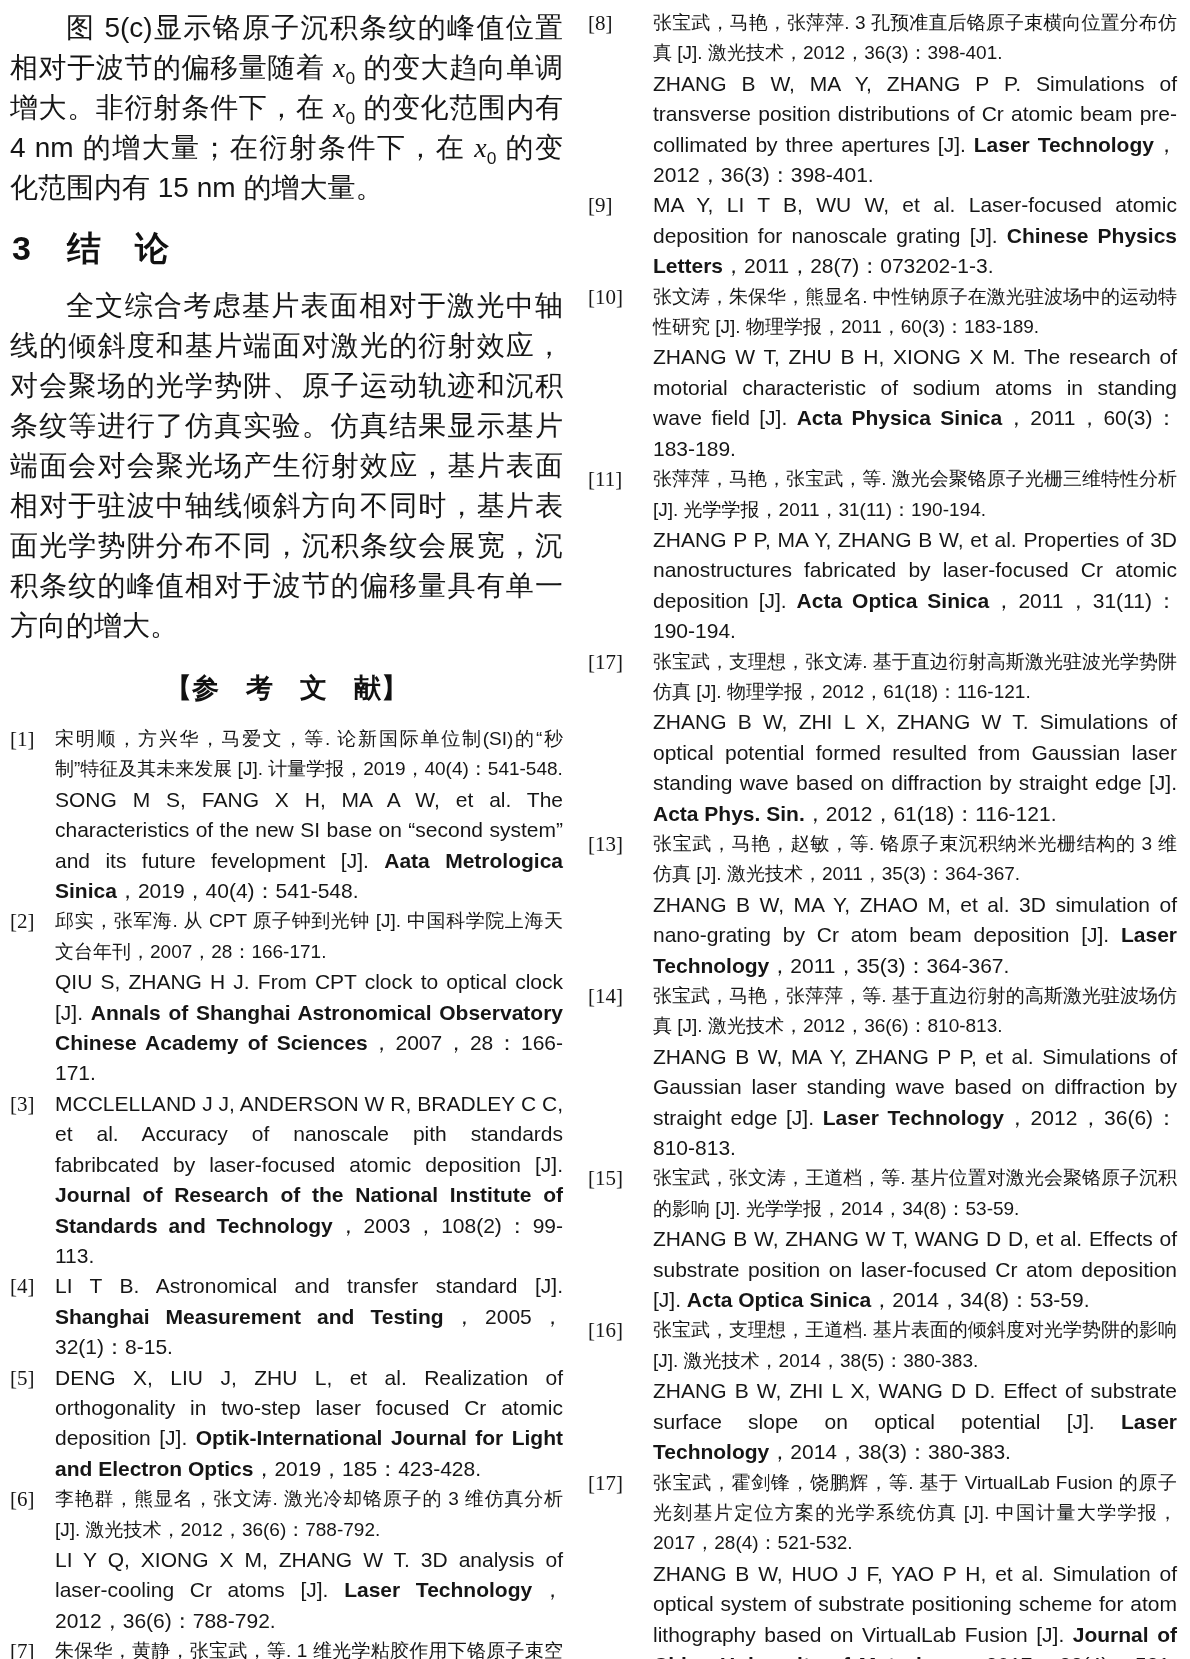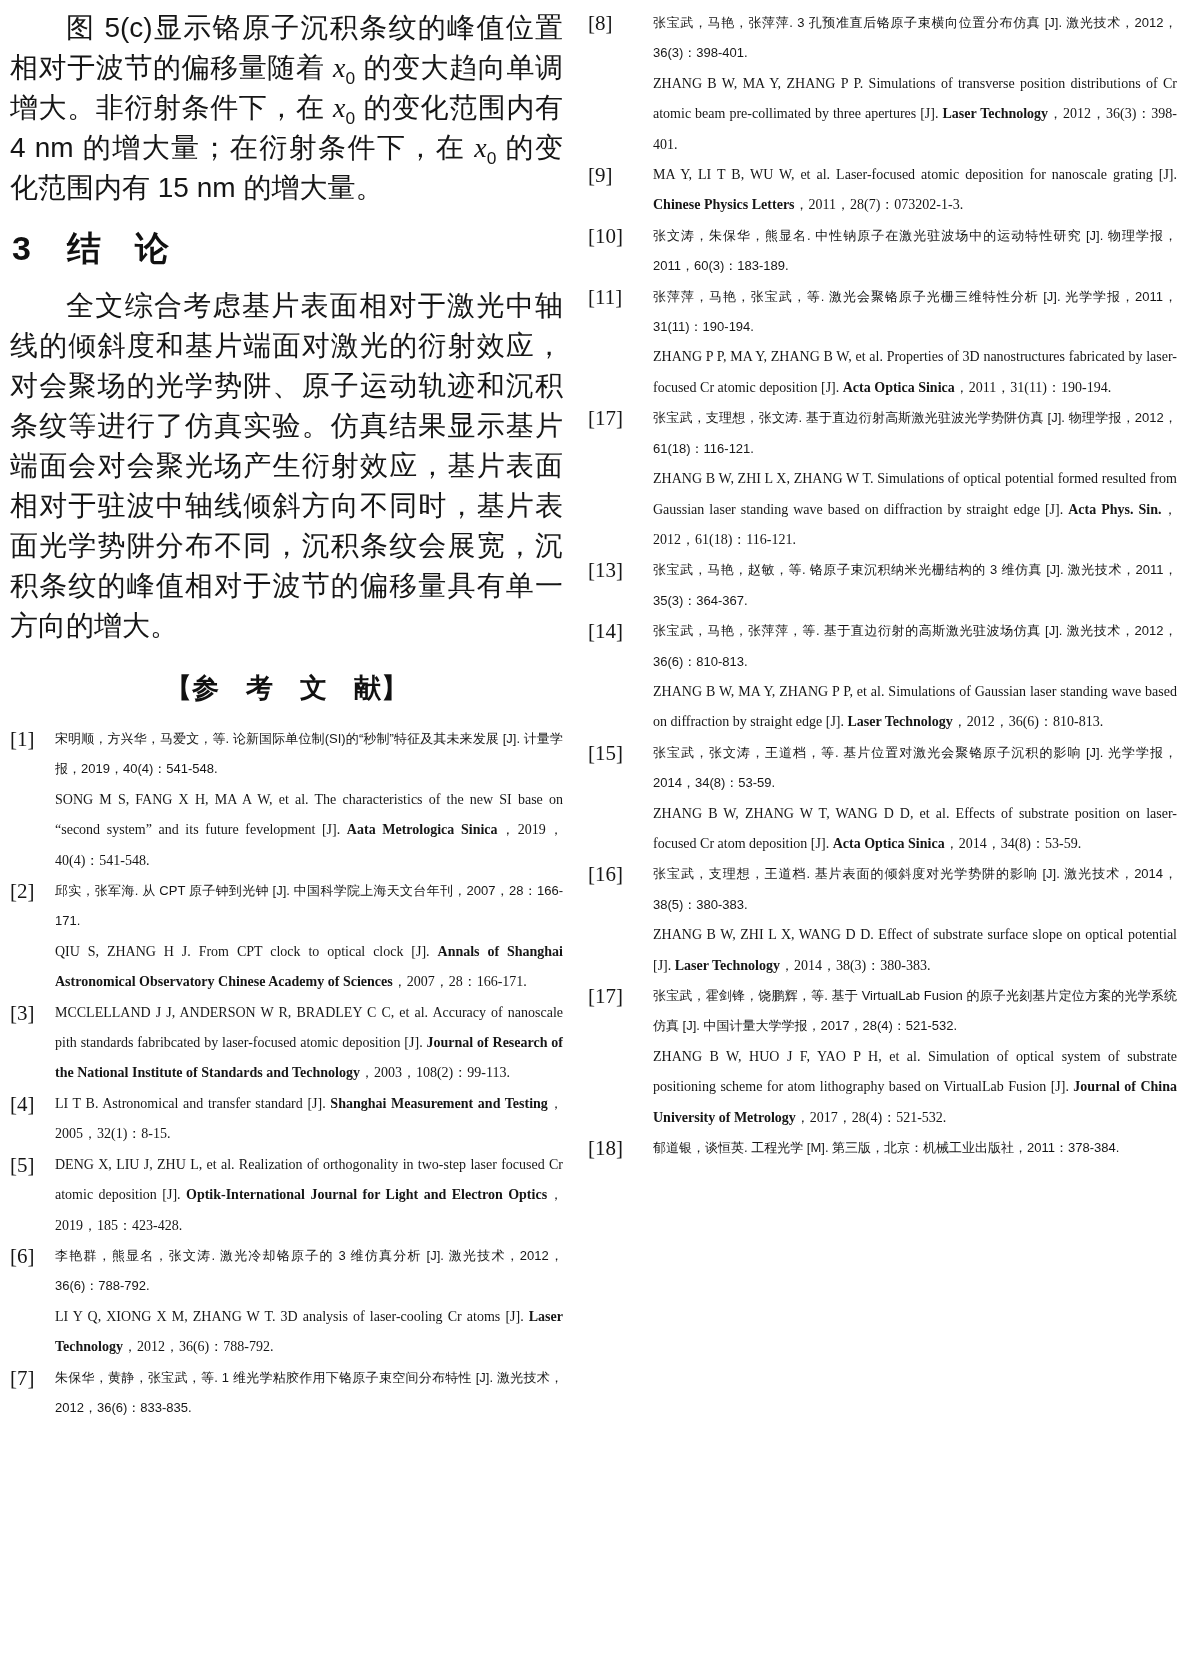--- a/index.html
+++ b/index.html
@@ -34,22 +34,22 @@
     font-family:Liberation Sans, sans-serif;
   }
 
   .ref { position:relative; font-size:21px; line-height:30.4px; text-align:justify; }
   .col-left  .ref { padding-left:45px; }
   .col-right .ref { padding-left:65px; }
   .ref-num {
     position:absolute; left:0; top:0;
     font-family:"Liberation Serif","DejaVu Serif",serif; font-size:21px;
   }
-  .ref-cn { font-family:"Liberation Sans","DejaVu Sans",sans-serif; font-size:13px; }
-  .ref-en { font-family:Liberation Serif, serif; font-size:14px; }
+  .ref-cn { font-family:"Liberation Sans","DejaVu Sans",sans-serif; font-size:19px; }
+  .ref-en { font-family:Liberation Sans, sans-serif; font-size:21px; }
   .jname { font-weight:700; }
 </style>
 </head>
 <body>
 
 <div class="page">
   <div class="col col-left">
     <p class="body-para"><span class="cn">图 5(c)显示铬原子沉积条纹的峰值位置相对于波节的偏移量随着 </span><span class="var">x</span><sub>0</sub><span class="cn"> 的变大趋向单调增大。非衍射条件下，在 </span><span class="var">x</span><sub>0</sub><span class="cn"> 的变化范围内有 4 nm 的增大量；在衍射条件下，在 </span><span class="var">x</span><sub>0</sub><span class="cn"> 的变化范围内有 15 nm 的增大量。</span></p>
 
     <h2 class="section-heading">
@@ -103,34 +103,36 @@
           <div class="ref-line ref-cn"><span class="cn">张宝武，马艳，张萍萍. 3 孔预准直后铬原子束横向位置分布仿真 [J]. 激光技术，2012，36(3)：398-401.</span></div>
           <div class="ref-line ref-en"><span>ZHANG B W, MA Y, ZHANG P P. Simulations of transverse position distributions of Cr atomic beam pre-collimated by three apertures [J]. </span><span class="jname">Laser Technology</span><span>，2012，36(3)：398-401.</span></div>
         </div>
         <div class="ref">
           <span class="ref-num">[9]</span>
           <div class="ref-line ref-en"><span>MA Y, LI T B, WU W, et al. Laser-focused atomic deposition for nanoscale grating [J]. </span><span class="jname">Chinese Physics Letters</span><span>，2011，28(7)：073202-1-3.</span></div>
         </div>
         <div class="ref">
           <span class="ref-num">[10]</span>
           <div class="ref-line ref-cn"><span class="cn">张文涛，朱保华，熊显名. 中性钠原子在激光驻波场中的运动特性研究 [J]. 物理学报，2011，60(3)：183-189.</span></div>
+          <div class="ref-line ref-en"><span>ZHANG W T, ZHU B H, XIONG X M. The research of motorial characteristic of sodium atoms in standing wave field [J]. </span><span class="jname">Acta Physica Sinica</span><span>，2011，60(3)：183-189.</span></div>
         </div>
         <div class="ref">
           <span class="ref-num">[11]</span>
           <div class="ref-line ref-cn"><span class="cn">张萍萍，马艳，张宝武，等. 激光会聚铬原子光栅三维特性分析 [J]. 光学学报，2011，31(11)：190-194.</span></div>
           <div class="ref-line ref-en"><span>ZHANG P P, MA Y, ZHANG B W, et al. Properties of 3D nanostructures fabricated by laser-focused Cr atomic deposition [J]. </span><span class="jname">Acta Optica Sinica</span><span>，2011，31(11)：190-194.</span></div>
         </div>
         <div class="ref">
           <span class="ref-num">[17]</span>
           <div class="ref-line ref-cn"><span class="cn">张宝武，支理想，张文涛. 基于直边衍射高斯激光驻波光学势阱仿真 [J]. 物理学报，2012，61(18)：116-121.</span></div>
           <div class="ref-line ref-en"><span>ZHANG B W, ZHI L X, ZHANG W T. Simulations of optical potential formed resulted from Gaussian laser standing wave based on diffraction by straight edge [J]. </span><span class="jname">Acta Phys. Sin.</span><span>，2012，61(18)：116-121.</span></div>
         </div>
         <div class="ref">
           <span class="ref-num">[13]</span>
           <div class="ref-line ref-cn"><span class="cn">张宝武，马艳，赵敏，等. 铬原子束沉积纳米光栅结构的 3 维仿真 [J]. 激光技术，2011，35(3)：364-367.</span></div>
+          <div class="ref-line ref-en"><span>ZHANG B W, MA Y, ZHAO M, et al. 3D simulation of nano-grating by Cr atom beam deposition [J]. </span><span class="jname">Laser Technology</span><span>，2011，35(3)：364-367.</span></div>
         </div>
         <div class="ref">
           <span class="ref-num">[14]</span>
           <div class="ref-line ref-cn"><span class="cn">张宝武，马艳，张萍萍，等. 基于直边衍射的高斯激光驻波场仿真 [J]. 激光技术，2012，36(6)：810-813.</span></div>
           <div class="ref-line ref-en"><span>ZHANG B W, MA Y, ZHANG P P, et al. Simulations of Gaussian laser standing wave based on diffraction by straight edge [J]. </span><span class="jname">Laser Technology</span><span>，2012，36(6)：810-813.</span></div>
         </div>
         <div class="ref">
           <span class="ref-num">[15]</span>
           <div class="ref-line ref-cn"><span class="cn">张宝武，张文涛，王道档，等. 基片位置对激光会聚铬原子沉积的影响 [J]. 光学学报，2014，34(8)：53-59.</span></div>
           <div class="ref-line ref-en"><span>ZHANG B W, ZHANG W T, WANG D D, et al. Effects of substrate position on laser-focused Cr atom deposition [J]. </span><span class="jname">Acta Optica Sinica</span><span>，2014，34(8)：53-59.</span></div>

